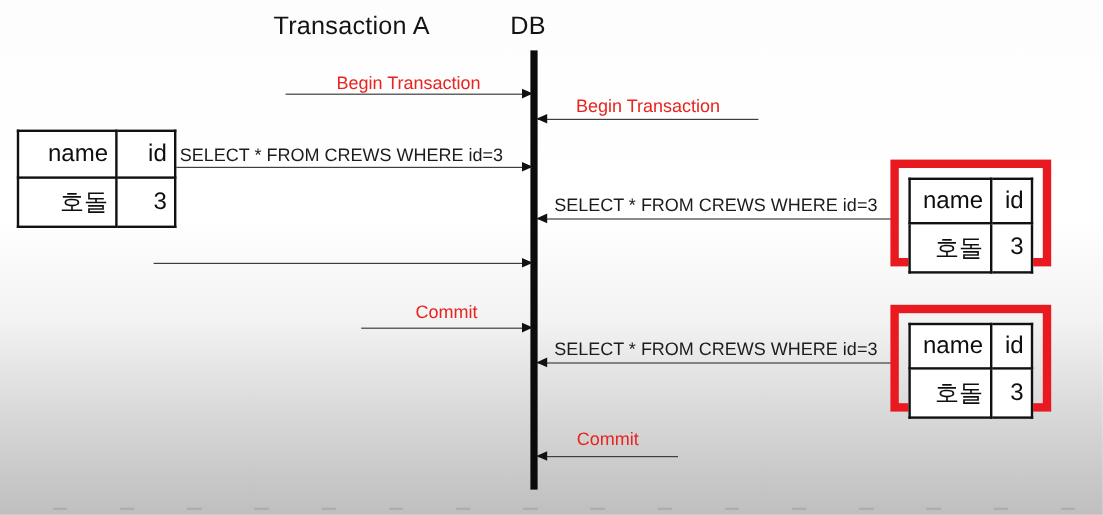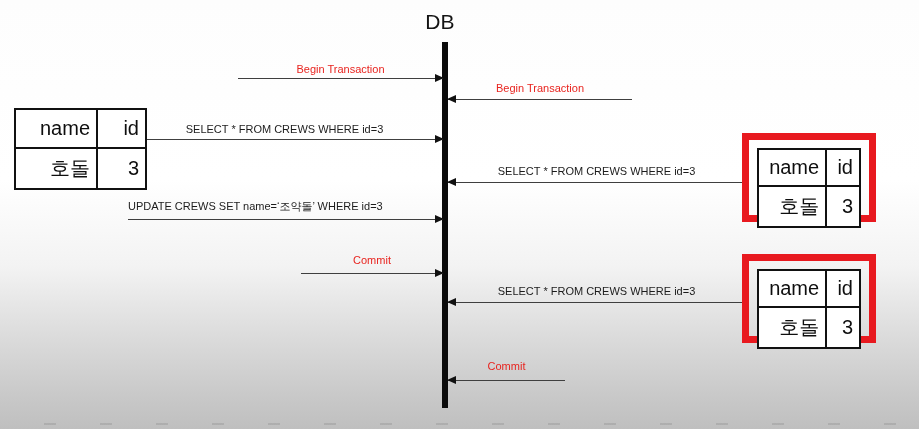--- a/index.html
+++ b/index.html
@@ -10,21 +10,21 @@
   }
   
   .col-title{position:absolute; top:10px; font-size:21px; color:#141414; text-align:center; letter-spacing:0.2px;}
   #title-a{left:213px; width:160px;}
   #title-db{left:418px; width:44px;}
   #title-b{left:519px; width:160px;}
   
   #lifeline{position:absolute; left:442px; top:42px; width:6px; height:366px; background:#0b0b0b;}
   
   .msg{position:absolute;}
-  .msg-label{position:absolute; top:0; left:0; right:0; font-size:11px; line-height:15px; text-align:center; color:#1c1c1c; white-space:nowrap;}
+  .msg-label{position:absolute; top:0; left:0; right:0; font-size:15px; line-height:15px; text-align:center; color:#1c1c1c; white-space:nowrap;}
   .msg.red .msg-label{color:#e8241f;}
   .msg.align-left .msg-label{text-align:left;}
   .msg-line{position:absolute; left:0; right:0; bottom:0; height:1px; background:#3f3f3f;}
   .head{position:absolute; width:0; height:0; border-top:4px solid transparent; border-bottom:4px solid transparent; top:-4px;}
   .msg.to-right .head{right:-1px; border-left:9px solid #111;}
   .msg.to-left  .head{left:-1px;  border-right:9px solid #111;}
   #msg-begin-a {left:238px; top:62px;  width:205px; height:17px;}
   #msg-begin-b {left:448px; top:81px;  width:184px; height:19px;}
   #msg-select-a{left:126px; top:122px; width:317px; height:18px;}
   #msg-select-b1{left:448px; top:164px; width:297px; height:19px;}
@@ -48,20 +48,21 @@
   #result-box-bottom{left:742px; top:254px;}
   
   #tick-marks{position:absolute; left:0; right:0; top:423px; height:2px; opacity:.35;
     background:repeating-linear-gradient(90deg,transparent 0 44px,rgba(40,40,40,.35) 44px 56px);}
 </style>
 </head>
 <body>
 
 <div id="canvas">
 
+  <div class="col-title" id="title-a">Transaction A</div>
   <div class="col-title" id="title-db">DB</div>
 
   <div id="lifeline"></div>
 
   <div class="msg red to-right" id="msg-begin-a">
     <div class="msg-label">Begin Transaction</div>
     <div class="msg-line">
         <span class="head"></span>
       </div>
   </div>
@@ -81,21 +82,20 @@
   </div>
 
   <div class="msg to-left" id="msg-select-b1">
     <div class="msg-label">SELECT * FROM CREWS WHERE id=3</div>
     <div class="msg-line">
         <span class="head"></span>
       </div>
   </div>
 
   <div class="msg to-right align-left" id="msg-update-a">
-    <div class="msg-label">UPDATE CREWS SET name=‘조약돌’ WHERE id=3</div>
     <div class="msg-line">
         <span class="head"></span>
       </div>
   </div>
 
   <div class="msg red to-right" id="msg-commit-a">
     <div class="msg-label">Commit</div>
     <div class="msg-line">
         <span class="head"></span>
       </div>

